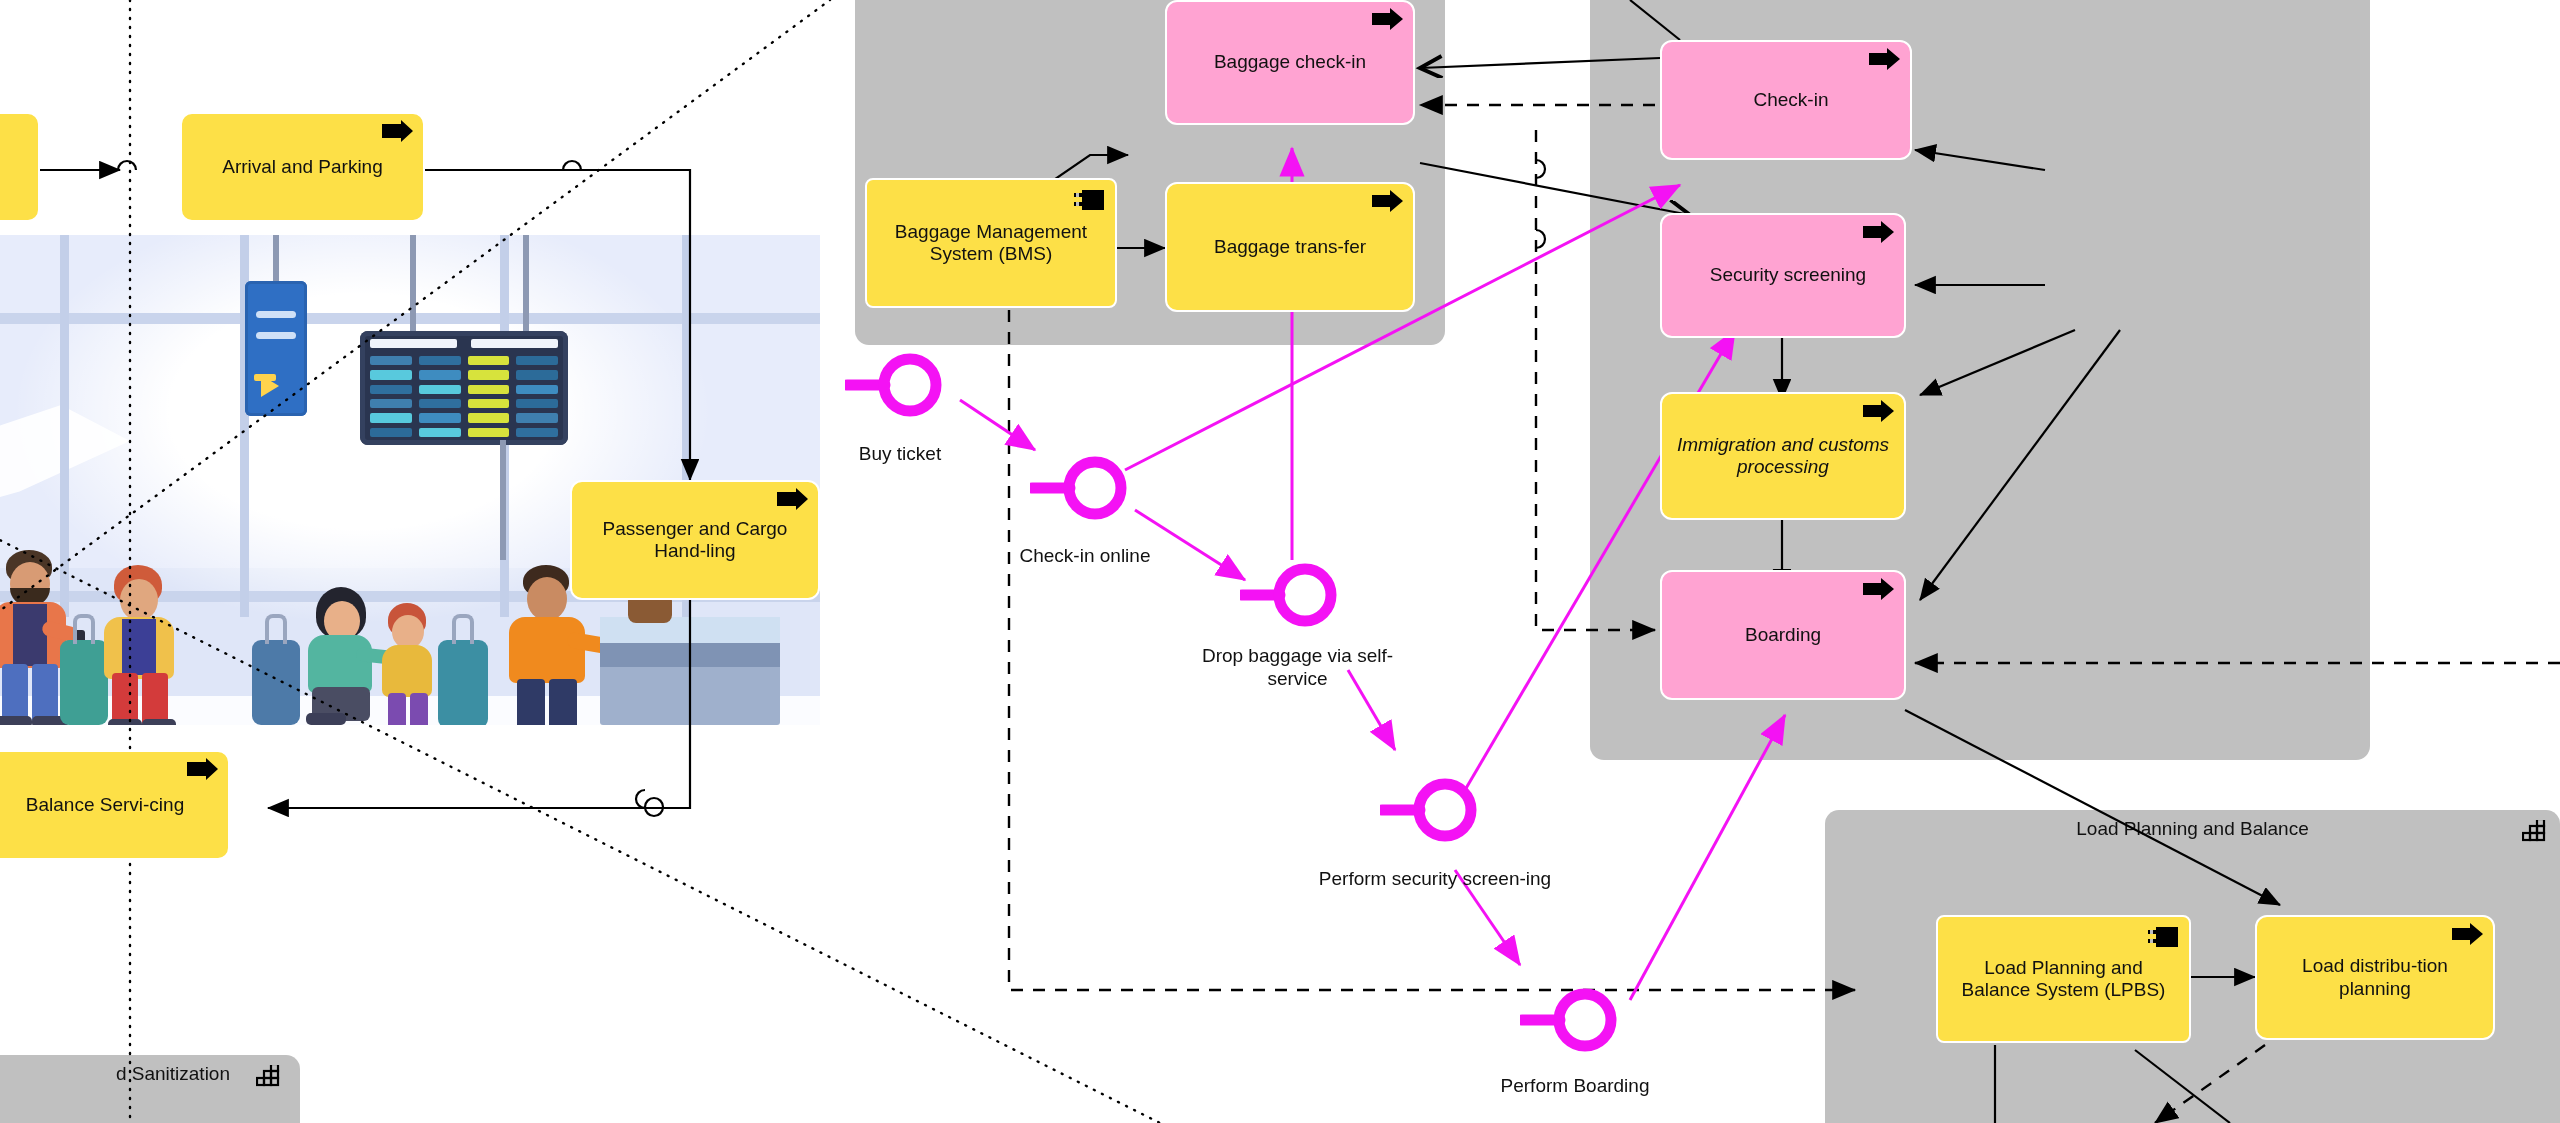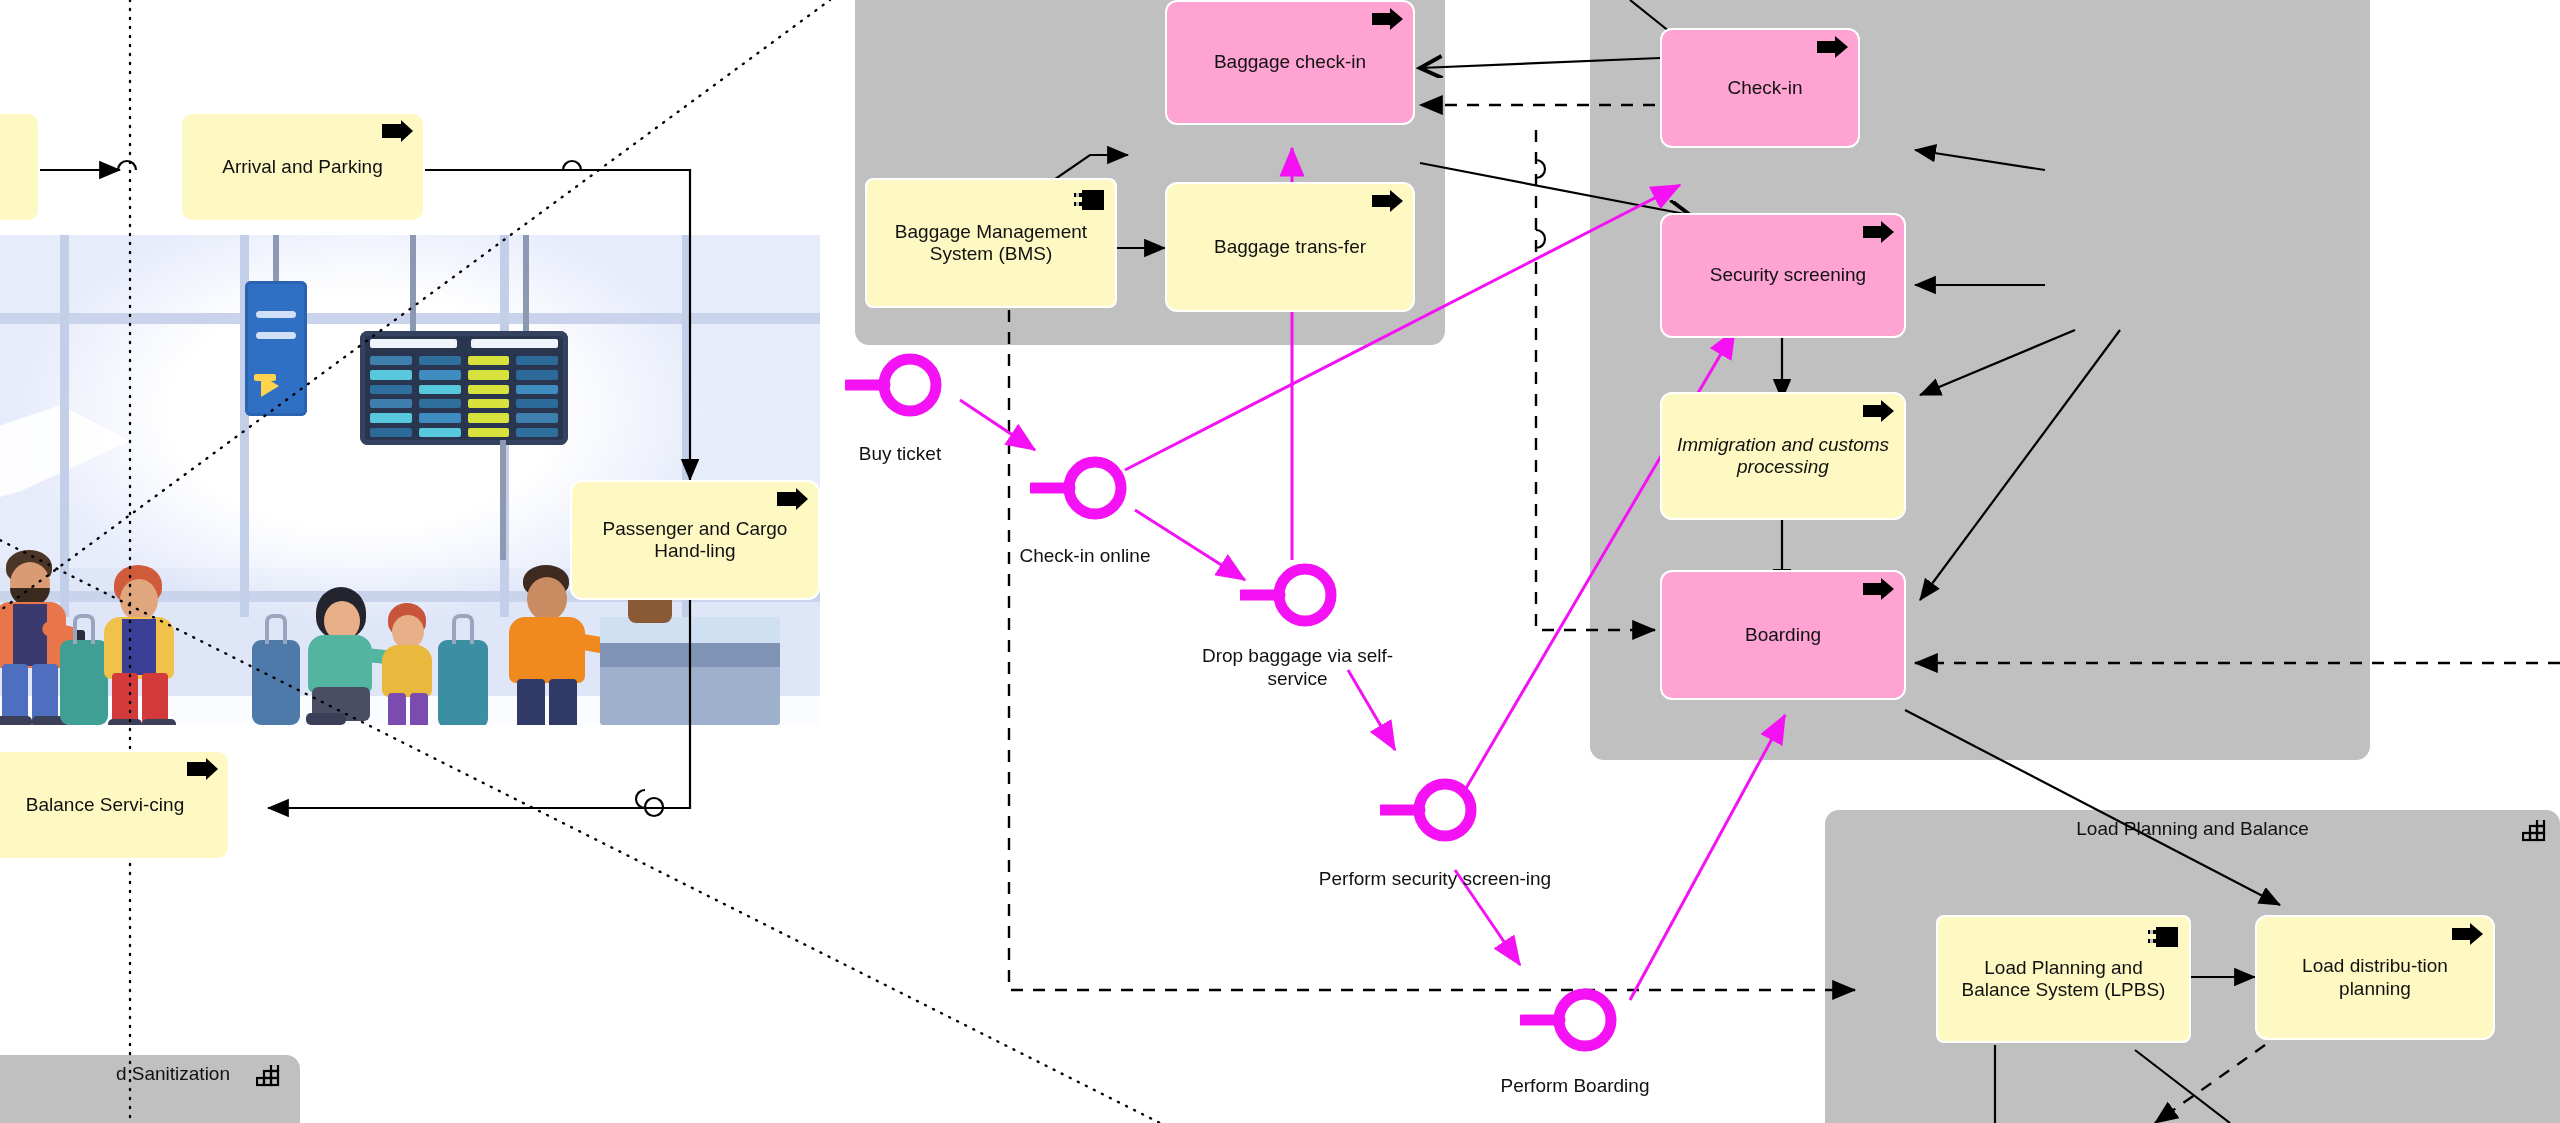--- a/index.html
+++ b/index.html
@@ -66,21 +66,21 @@
   .grp {
     position:absolute; background:#c0c0c0; border-radius:14px;
   }
   .grp-title {
     position:absolute; top:8px; left:0; right:0; text-align:center;
     font-size:19px; color:#111; white-space:nowrap;
   }
   .grp-icon { position:absolute; top:10px; right:14px; width:24px; height:22px; }
 
   .node {
-    position:absolute; background:#fef9c3; border:2px solid #ffffff;
+    position:absolute; background:#fde047; border:2px solid #ffffff;
     display:flex; align-items:center; justify-content:center; text-align:center;
     font-size:19px; line-height:1.18; color:#111; padding:6px 10px;
   }
   .node.round { border-radius:12px; }
   .node.square { border-radius:8px; }
   .node.pink { background:#ffa3d2; }
   .node .lbl { pointer-events:none; }
 
   .ic { position:absolute; top:6px; right:9px; }
   .ic svg { display:block; }
@@ -386,21 +386,21 @@
       <svg width="32" height="24" viewBox="0 0 32 24">
         <rect x="9" y="2" width="22" height="20" fill="#000"></rect>
         <rect x="1" y="5" width="12" height="4" fill="#000"></rect>
         <rect x="1" y="14" width="12" height="4" fill="#000"></rect>
         <rect x="3" y="5" width="3" height="4" fill="#c0c0c0"></rect>
         <rect x="3" y="14" width="3" height="4" fill="#c0c0c0"></rect>
       </svg>
     </span>
   </div>
 
-  <div class="node round pink" style="left:1660px; top:28px; width:200px; height:120px;padding-left:20px;">
+  <div class="node round pink" style="left:1660px; top:40px; width:252px; height:120px;padding-left:20px;">
     <span class="lbl">Check-in</span>
     <span class="ic">
       <svg width="32" height="22" viewBox="0 0 32 22">
           <path d="M0,5 L18,5 L18,0 L31,11 L18,22 L18,17 L0,17 Z" fill="#000"></path>
         </svg>
     </span>
   </div>
 
   <div class="node round pink" style="left:1660px; top:213px; width:246px; height:125px;padding-left:20px;">
     <span class="lbl">Security screening</span>

